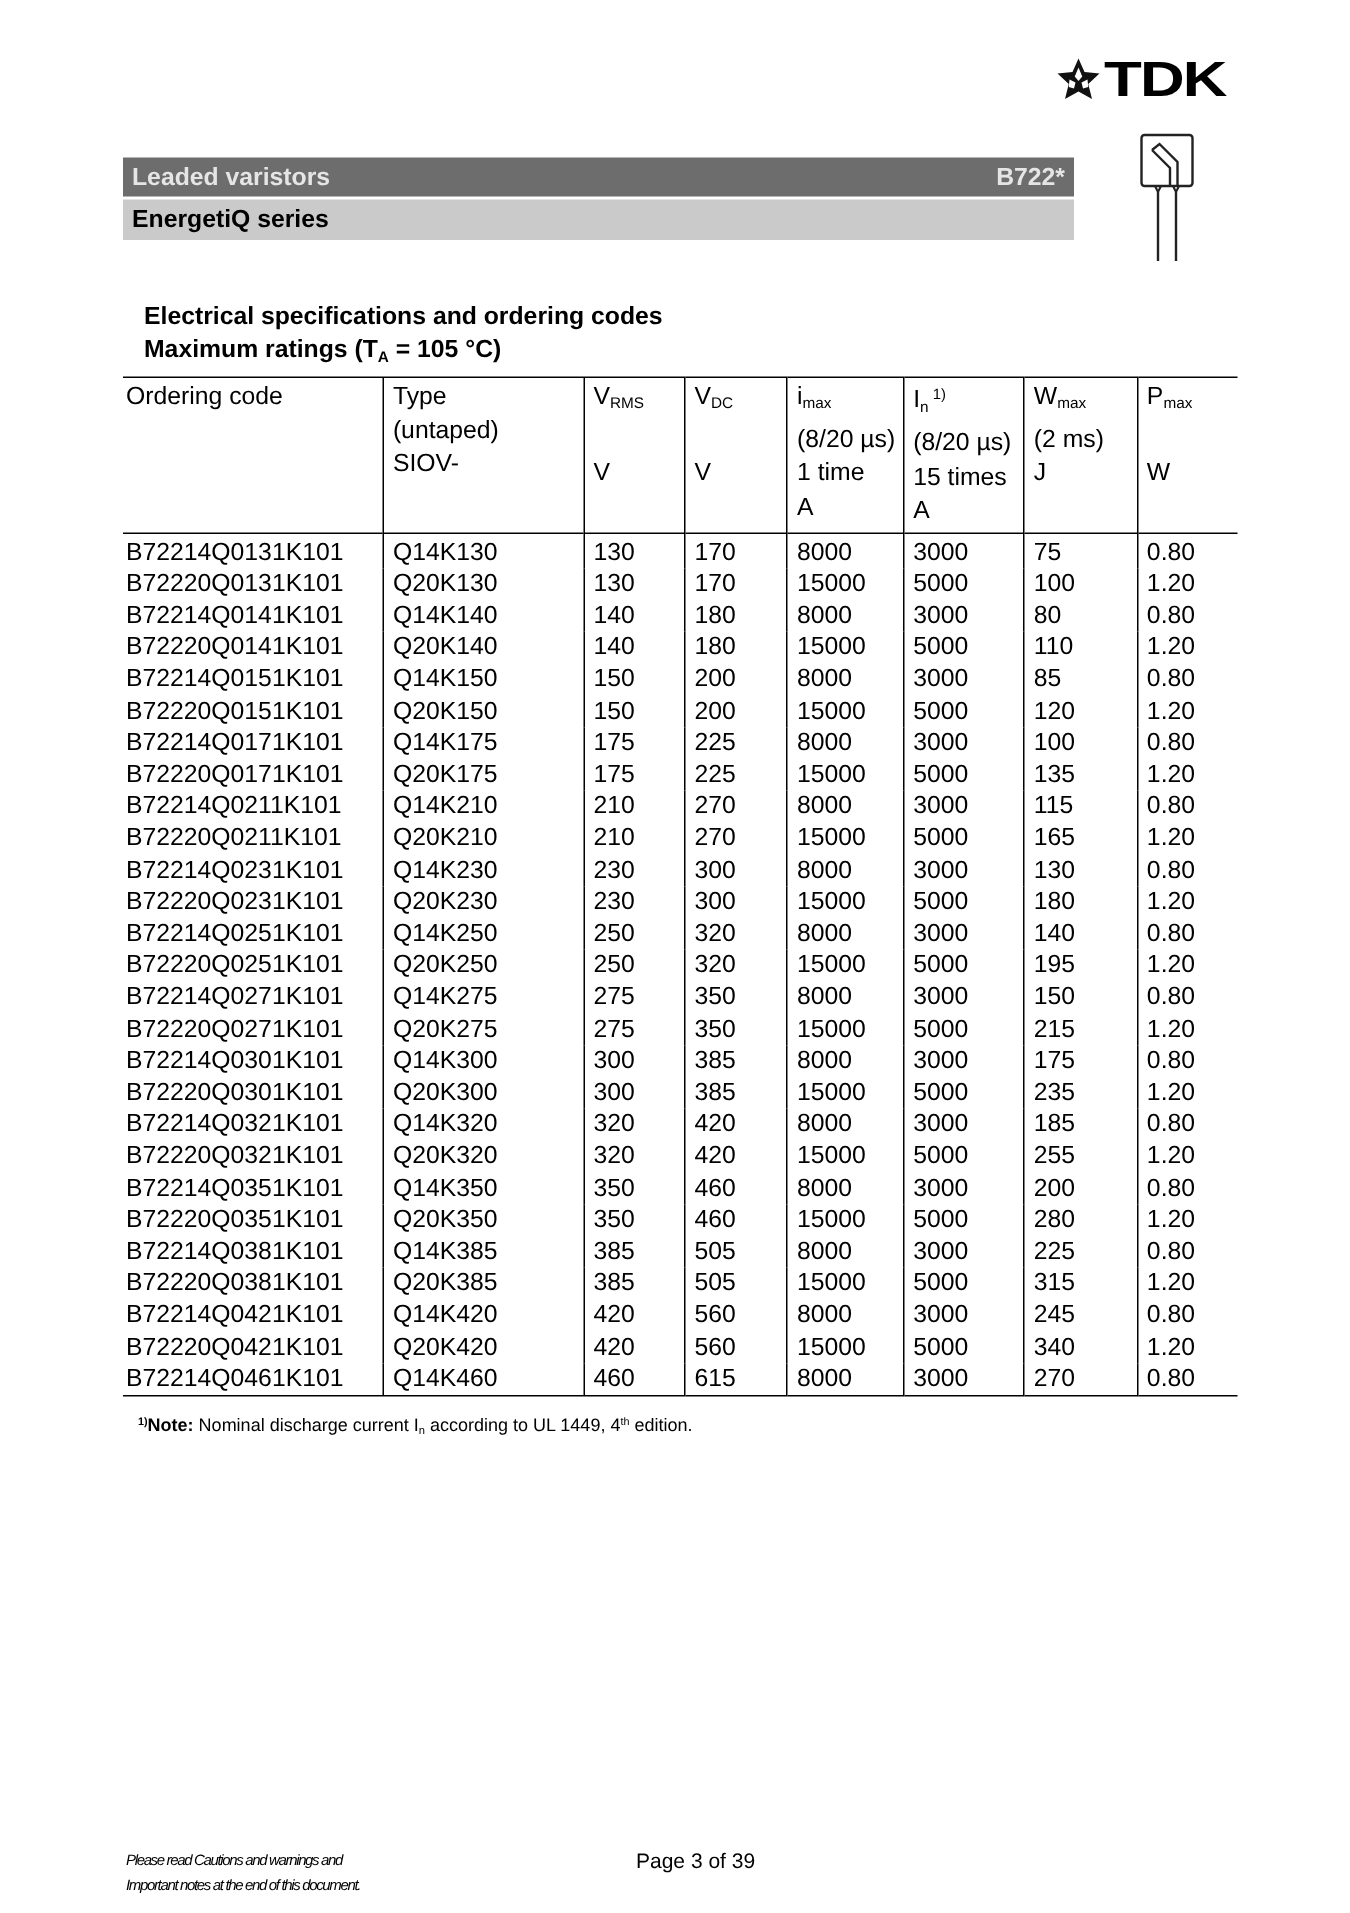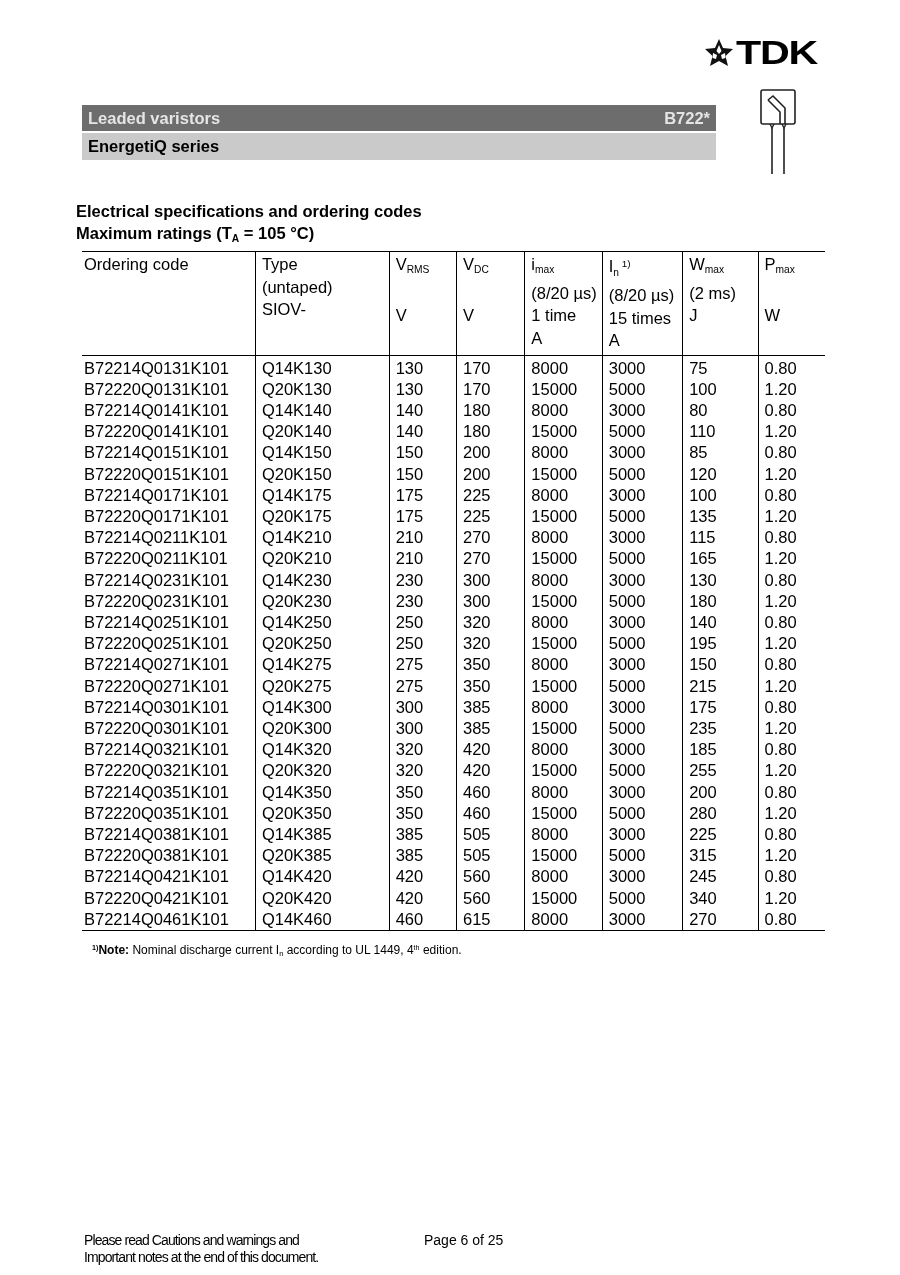--- a/index.html
+++ b/index.html
@@ -3,21 +3,21 @@
 <meta charset="utf-8">
 <style>
   html, body { margin: 0; padding: 0; background: #ffffff; }
   body { width: 900px; height: 1275px; position: relative; font-family: "Liberation Sans", sans-serif; color: #000; overflow: hidden; }
   .logo { position: absolute; left: 704px; top: 38px; width: 124px; height: 30px; display: flex; }
   .logo svg { display: block; }
   .logo-text { font-family: "Liberation Sans", sans-serif; font-weight: bold; font-size: 33px; letter-spacing: -1px; line-height: 30px; margin-left: 2px; transform: scaleX(1.25); transform-origin: left center; }
   .component-icon { position: absolute; left: 758px; top: 88px; width: 48px; height: 90px; }
   .band-dark { position: absolute; left: 82px; top: 105px; width: 634px; height: 26px; background: #6d6d6d; color: #e5e5e5; font-weight: bold; font-size: 16.5px; display: flex; justify-content: space-between; align-items: center; box-sizing: border-box; padding: 0 6px 0 6px; }
   .band-light { position: absolute; left: 82px; top: 133px; width: 634px; height: 27px; background: #cacaca; color: #000; font-weight: bold; font-size: 16.5px; display: flex; align-items: center; box-sizing: border-box; padding: 0 6px; text-align: right; }
-  .section-title { position: absolute; left: 76px; top: 200px; font-weight: bold; font-size: 16.5px; line-height: 22px; }
+  .section-title { position: absolute; left: 96px; top: 200px; font-weight: bold; font-size: 16.5px; line-height: 22px; }
   .sub { font-size: 0.62em; vertical-align: -0.3em; }
   .sup { font-size: 0.6em; vertical-align: 0.55em; }
   table.spec { position: absolute; left: 82px; top: 251px; width: 743px; border-collapse: collapse; font-size: 16.5px; }
   table.spec th, table.spec td { font-weight: normal; text-align: left; vertical-align: top; padding: 0 0 0 6px; white-space: nowrap; }
   table.spec thead tr:first-child th { border-top: 1.2px solid #000; }
   table.spec thead th { line-height: 22.5px; padding-top: 1px; padding-bottom: 3px; }
   table.spec thead { border-bottom: 1.2px solid #000; }
   table.spec tbody td { line-height: 21.2px; height: 21.2px; }
   table.spec tbody tr:first-child td { padding-top: 2px; }
   table.spec tbody tr:last-child td { border-bottom: 1.2px solid #000; }
@@ -26,21 +26,21 @@
   .c-type { width: 126px; }
   .c-vrms { width: 60px; margin-left: 21px; }
   .c-vdc { width: 61px; }
   .c-imax { width: 70px; }
   .c-in { width: 73px; }
   .c-w { width: 68px; }
   .c-p { width: 60px; }
   td.num-r { text-align: right; padding-right: 24px; padding-left: 0; }
   td.w-r { text-align: right; padding-right: 34px; }
   .note { position: absolute; left: 92px; top: 943px; font-size: 12px; }
-  .footer-left { position: absolute; left: 84px; top: 1232px; font-size: 14px; line-height: 17px; letter-spacing: -0.9px; }
+  .footer-left { position: absolute; left: 84px; top: 1232px; font-size: 10px; line-height: 17px; letter-spacing: -0.9px; font-style: italic; }
   .footer-center { position: absolute; left: 424px; top: 1232px; font-size: 14px; line-height: 17px; }
 </style>
 </head>
 <body>
 
 <div class="logo">
   <svg width="30" height="30" viewBox="0 0 30 30">
     <polygon points="15,1 19,10 29,11 21.5,18 24,28 15,23 6,28 8.5,18 1,11 11,10" fill="#111"></polygon>
     <polygon points="15,7 17.5,13 15,16 12.5,13" fill="#fff"></polygon>
     <polygon points="9,15 13,17 12,21 8.5,20" fill="#fff"></polygon>
@@ -360,13 +360,13 @@
 </table>
 
 <div class="note">
   <span class="sup" style="font-weight:bold">1)</span><b>Note:</b><span> Nominal discharge current I</span><span class="sub">n</span><span> according to UL 1449, 4</span><span class="sup">th</span><span> edition.</span>
 </div>
 
 <div class="footer-left">
   <div>Please read Cautions and warnings and</div>
   <div>Important notes at the end of this document.</div>
 </div>
-<div class="footer-center">Page 6 of 25</div>
+<div class="footer-center">Page 3 of 39</div>
 
 </body></html>

